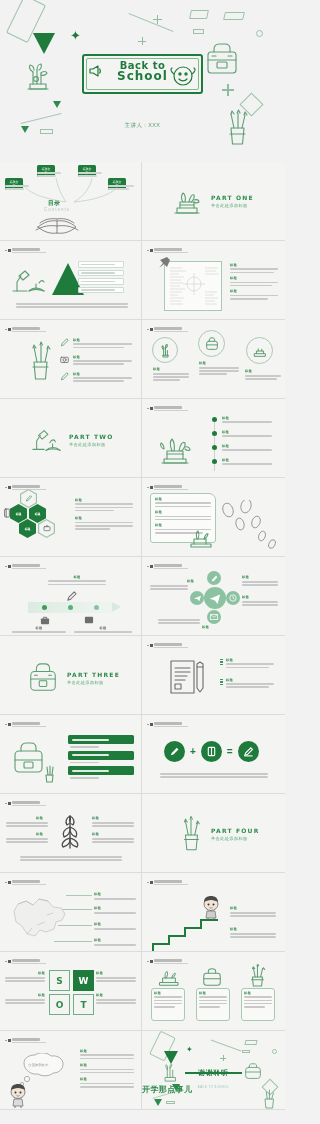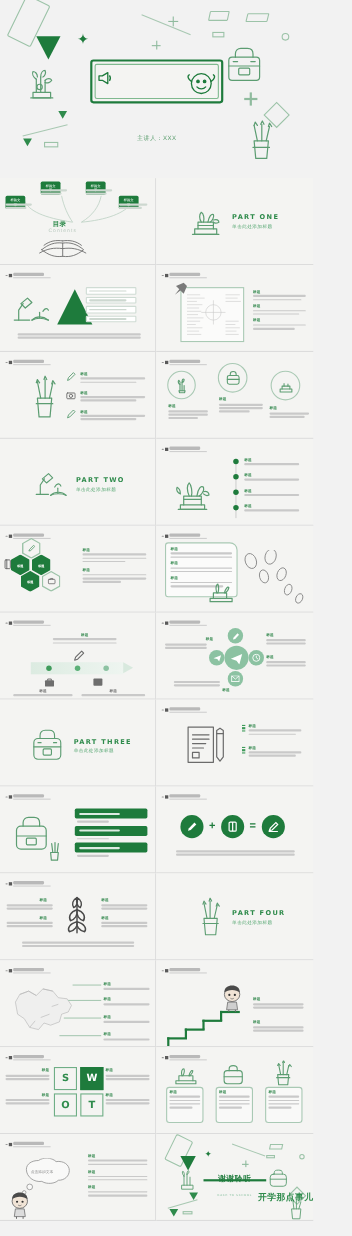--- a/index.html
+++ b/index.html
@@ -191,20 +191,24 @@
       </svg>
       <svg style="position:absolute;left:84px;top:6px;" width="30" height="28" viewBox="0 0 30 28">
         <g style="stroke:#1e7b3c;fill:none;stroke-width:1.2;stroke-linecap:round;">
           <circle cx="15" cy="14" r="9"></circle>
             <circle cx="12" cy="12" r="1.1" style="fill:#1e7b3c"></circle>
           <circle cx="18" cy="12" r="1.1" style="fill:#1e7b3c"></circle>
           <path d="M11 17c2 2.4 6 2.4 8 0"></path>
           <path d="M6 12C3 10 2 7 4 6M24 12c3-2 4-5 2-6"></path>
         </g>
       </svg>
+      <div class="board-txt">
+        <span class="l1">Back to</span>
+        <span class="l2">School</span>
+      </div>
     </div>
 
     <div class="cover-sub">主讲人：XXX</div>
   </div>
 
   <div class="grid">
 
     <div class="slide">
       <div style="position:absolute;left:48px;top:37px;color:#2f8b4c;font-size:6px;font-weight:bold;">目录</div>
       <div style="position:absolute;left:44px;top:45px;color:#b8c9be;font-size:4.5px;letter-spacing:1px;">Contents</div>
@@ -1164,19 +1168,19 @@
             <path d="M8 11L7 3M10.5 11V1M13 11l2-7"></path>
           </g>
       </svg>
       <div style="position:absolute;left:0;right:0;top:30px;text-align:center;">
         <span class="thanks-t">谢谢聆听</span>
       </div>
       <div style="position:absolute;left:43px;right:43px;top:41px;height:1.5px;background:#1e7b3c;"></div>
       <div style="position:absolute;left:0;right:0;top:43px;text-align:center;">
         <span class="thanks-en">BACK TO SCHOOL</span>
       </div>
-      <div style="position:absolute;left:0;right:0;top:47px;text-align:right;">
+      <div style="position:absolute;left:0;right:0;top:47px;text-align:left;">
         <span class="thanks-s">开学那点事儿</span>
       </div>
     </div>
 
   </div>
 </div>
 
 </body></html>

